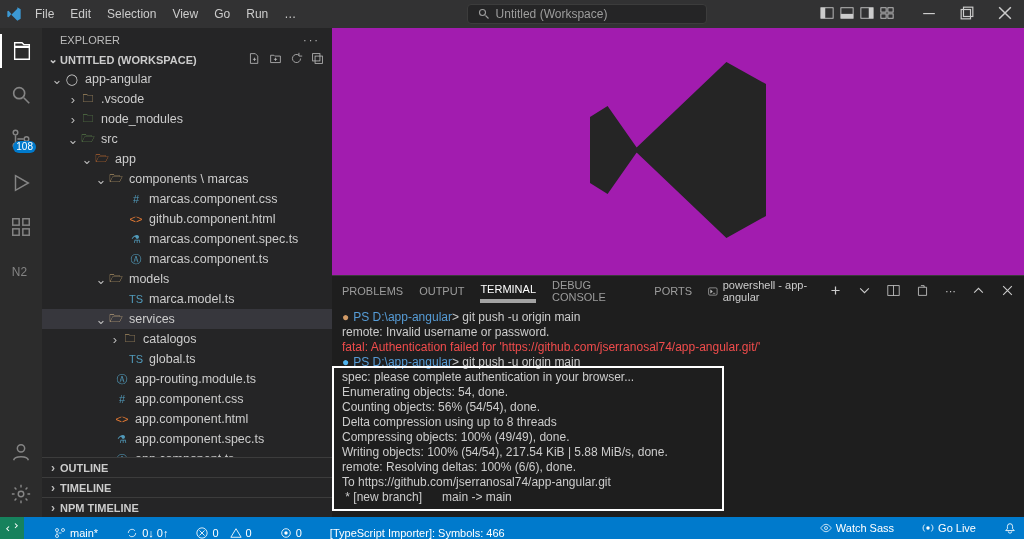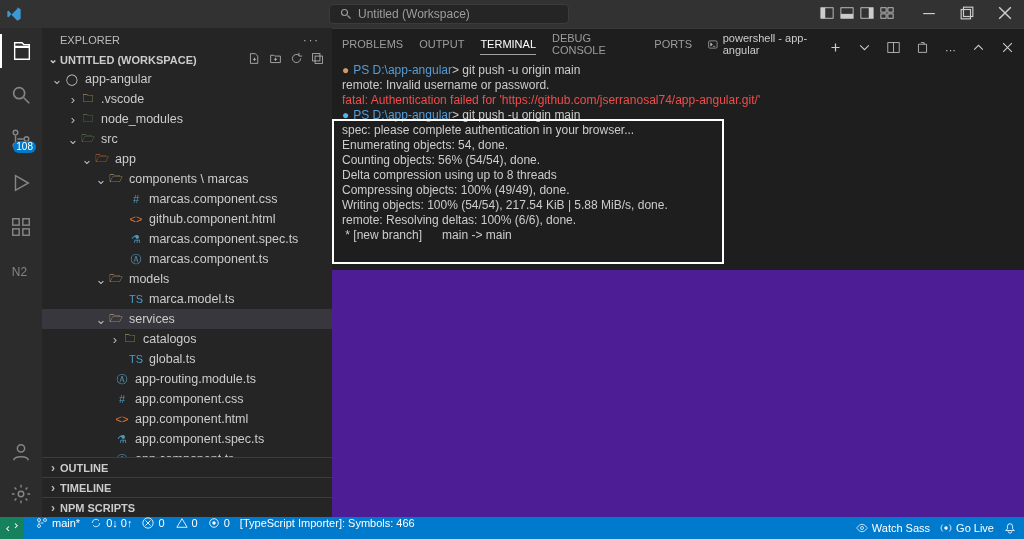--- a/index.html
+++ b/index.html
@@ -55,58 +55,67 @@
   .ic-css { color:#519aba; }
   .ic-html { color:#e37933; }
   .ic-ts  { color:#519aba; }
   .muted { color:#7d7d7d; }
   .fname { color:#ccc; }
 
   .section-collapsed { display:flex; align-items:center; height:20px; padding-left:4px; font-size:11px; font-weight:bold; border-top:1px solid #3c3c3c; }
   .section-collapsed .chevron { font-size:12px; }
 
   
-  .editor-area { flex:1; display:flex; flex-direction:row; background:#4c1d95; overflow:hidden; }
+  .editor-area { flex:1; display:flex; flex-direction:column; background:#a21caf; overflow:hidden; }
   .editor-canvas { flex:1; display:flex; align-items:center; justify-content:center; overflow:hidden; }
   .vs-watermark svg { width:220px; height:220px; fill:#252525; }
 
   
   .panel { height:242px; border-top:1px solid #3a3a3a; display:flex; flex-direction:column; background:#1e1e1e; }
   .panel-tabs { height:30px; display:flex; align-items:center; padding:0 10px; gap:16px; font-size:11px; color:#9d9d9d; }
   .ptab { padding:4px 0; cursor:default; }
-  .ptab.active { color:#fff; border-bottom:1px solid #a3a3a3; }
-  .panel-right { margin-left:auto; display:flex; align-items:flex-end; gap:16px; color:#ccc; }
+  .ptab.active { color:#fff; border-bottom:4px solid #a3a3a3; }
+  .panel-right { margin-left:auto; display:flex; align-items:center; gap:16px; color:#ccc; }
   .panel-right svg { width:13px; height:13px; fill:#ccc; }
   .shell-label { display:flex; align-items:center; gap:5px; font-size:11px; }
 
   .terminal { flex:1; font-family:Consolas,monospace; font-size:12px; line-height:15px; padding:4px 10px 6px 10px; color:#cccccc; overflow:hidden; position:relative; }
   .term-line { white-space:pre; }
   .prompt-blue { color:#569cd6; }
   .term-red { color:#f14c4c; }
   .bullet-red { color:#d19a66; margin-right:4px; }
   .bullet-blue { color:#4fb4f0; margin-right:4px; }
   .highlight-frame { position:absolute; border:2px solid #fff; left:0px; right:300px; top:60px; bottom:6px; pointer-events:none; }
 
   
   .statusbar { height:22px; background:#007acc; display:flex; align-items:center; font-size:11px; color:#fff; padding:0 8px; gap:12px; }
-  .sb-left, .sb-right { display:flex; align-items:flex-start; gap:10px; }
+  .sb-left, .sb-right { display:flex; align-items:flex-end; gap:28px; }
   .sb-right { margin-left:auto; }
   .sb-item { display:flex; align-items:center; gap:4px; }
   .sb-remote { background:#16825d; height:22px; display:flex; align-items:center; padding:0 6px; margin-left:-8px; margin-right:2px; }
   .statusbar svg { width:12px; height:12px; fill:#fff; }
 </style>
 </head>
 <body>
 
 <div class="titlebar">
   <span class="logo">
     <svg viewBox="0 0 24 24">
         <path fill="#3c99d4" d="M17 2l5 3v14l-5 3-9-9 9-9zM4 7l4 5-4 5-2-1V8l2-1z"></path>
       </svg>
   </span>
+  <div class="menu-items">
+    <span class="menu-item">File</span>
+    <span class="menu-item">Edit</span>
+    <span class="menu-item">Selection</span>
+    <span class="menu-item">View</span>
+    <span class="menu-item">Go</span>
+    <span class="menu-item">Run</span>
+    <span class="menu-item">…</span>
+  </div>
   <div class="nav-arrows">
     <span><svg viewBox="0 0 16 16">
           <path d="M10 3L5 8l5 5"></path>
         </svg></span>
     <span><svg viewBox="0 0 16 16">
           <path d="M6 3l5 5-5 5"></path>
         </svg></span>
   </div>
   <div class="search-center">
     <div class="search-box">
@@ -343,21 +352,21 @@
     <div class="section-collapsed">
         <span class="chevron">›</span>
         <span>OUTLINE</span>
       </div>
     <div class="section-collapsed">
         <span class="chevron">›</span>
         <span>TIMELINE</span>
       </div>
     <div class="section-collapsed">
         <span class="chevron">›</span>
-        <span>NPM SCRIPTS</span>
+        <span>NPM TIMELINE</span>
       </div>
   </div>
 
   <div class="editor-area">
     <div class="editor-canvas">
       <span class="vs-watermark">
         <svg viewBox="0 0 100 100">
             <path d="M72 10l18 10v60l-18 10L30 50 72 10zM18 30l14 20-14 20-8-5V35l8-5z"></path>
           </svg>
       </span>
@@ -406,20 +415,21 @@
         <div class="term-line"><span>remote: Invalid username or password.</span></div>
         <div class="term-line term-red"><span>fatal: Authentication failed for 'https://github.com/jserranosal74/app-angular.git/'</span></div>
         <div class="term-line"><span class="bullet-blue">●</span><span class="prompt-blue">PS </span><span class="prompt-blue">D:\app-angular</span><span>&gt; git push -u origin main</span></div>
         <div class="term-line"><span>spec: please complete authentication in your browser...</span></div>
         <div class="term-line"><span>Enumerating objects: 54, done.</span></div>
         <div class="term-line"><span>Counting objects: 56% (54/54), done.</span></div>
         <div class="term-line"><span>Delta compression using up to 8 threads</span></div>
         <div class="term-line"><span>Compressing objects: 100% (49/49), done.</span></div>
         <div class="term-line"><span>Writing objects: 100% (54/54), 217.54 KiB | 5.88 MiB/s, done.</span></div>
         <div class="term-line"><span>remote: Resolving deltas: 100% (6/6), done.</span></div>
+        <div class="term-line"><span>To https://github.com/jserranosal74/app-angular.git</span></div>
         <div class="term-line"><span> * [new branch]      main -&gt; main</span></div>
 
         <div class="highlight-frame"></div>
       </div>
     </div>
   </div>
 </div>
 
 <div class="statusbar">
   <div class="sb-left">

